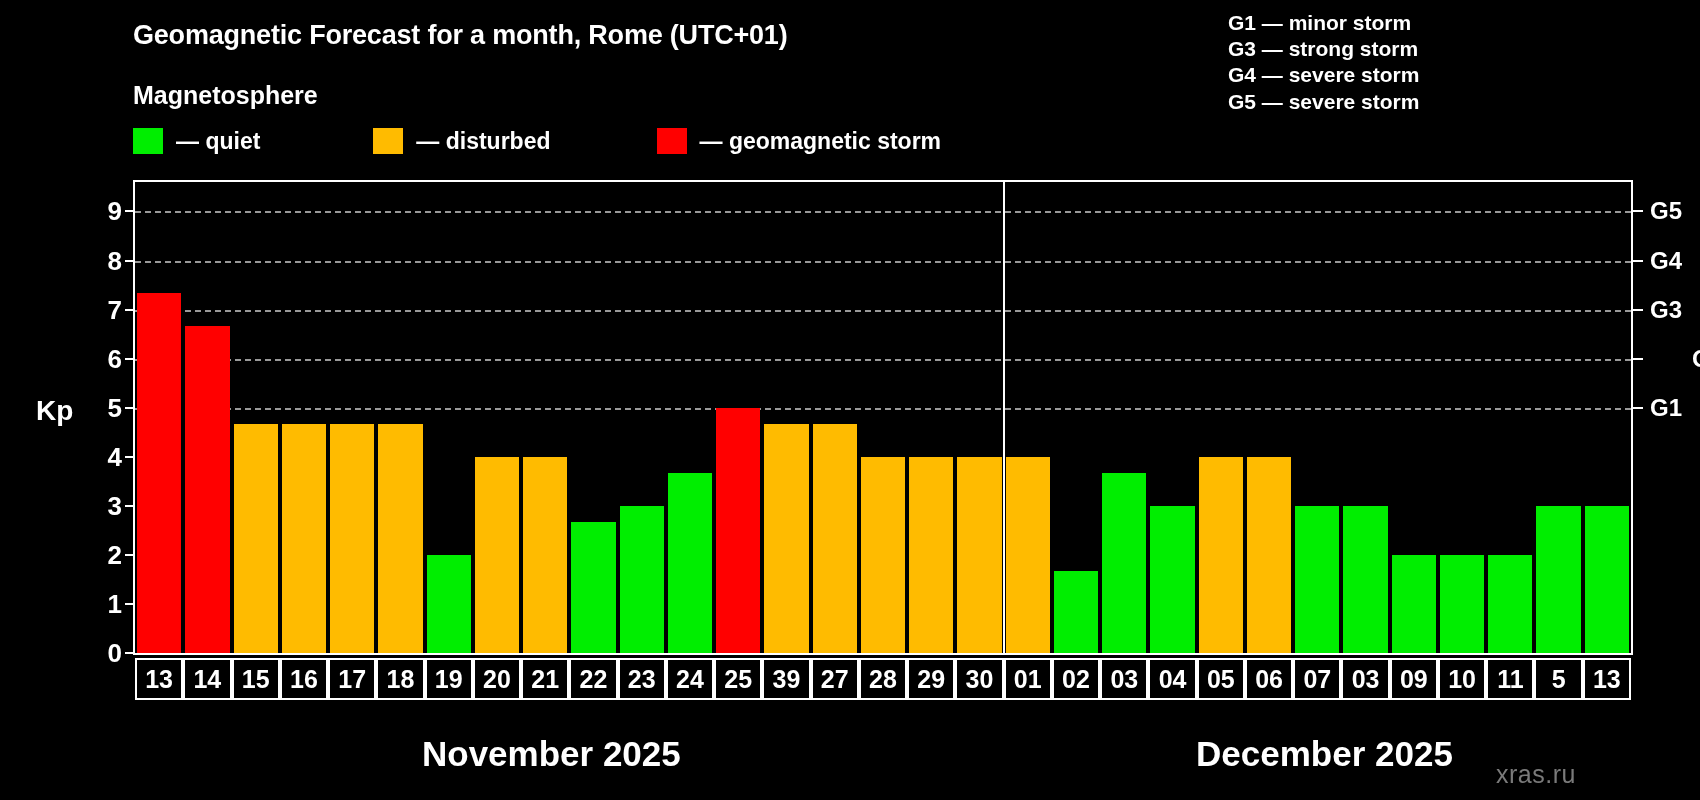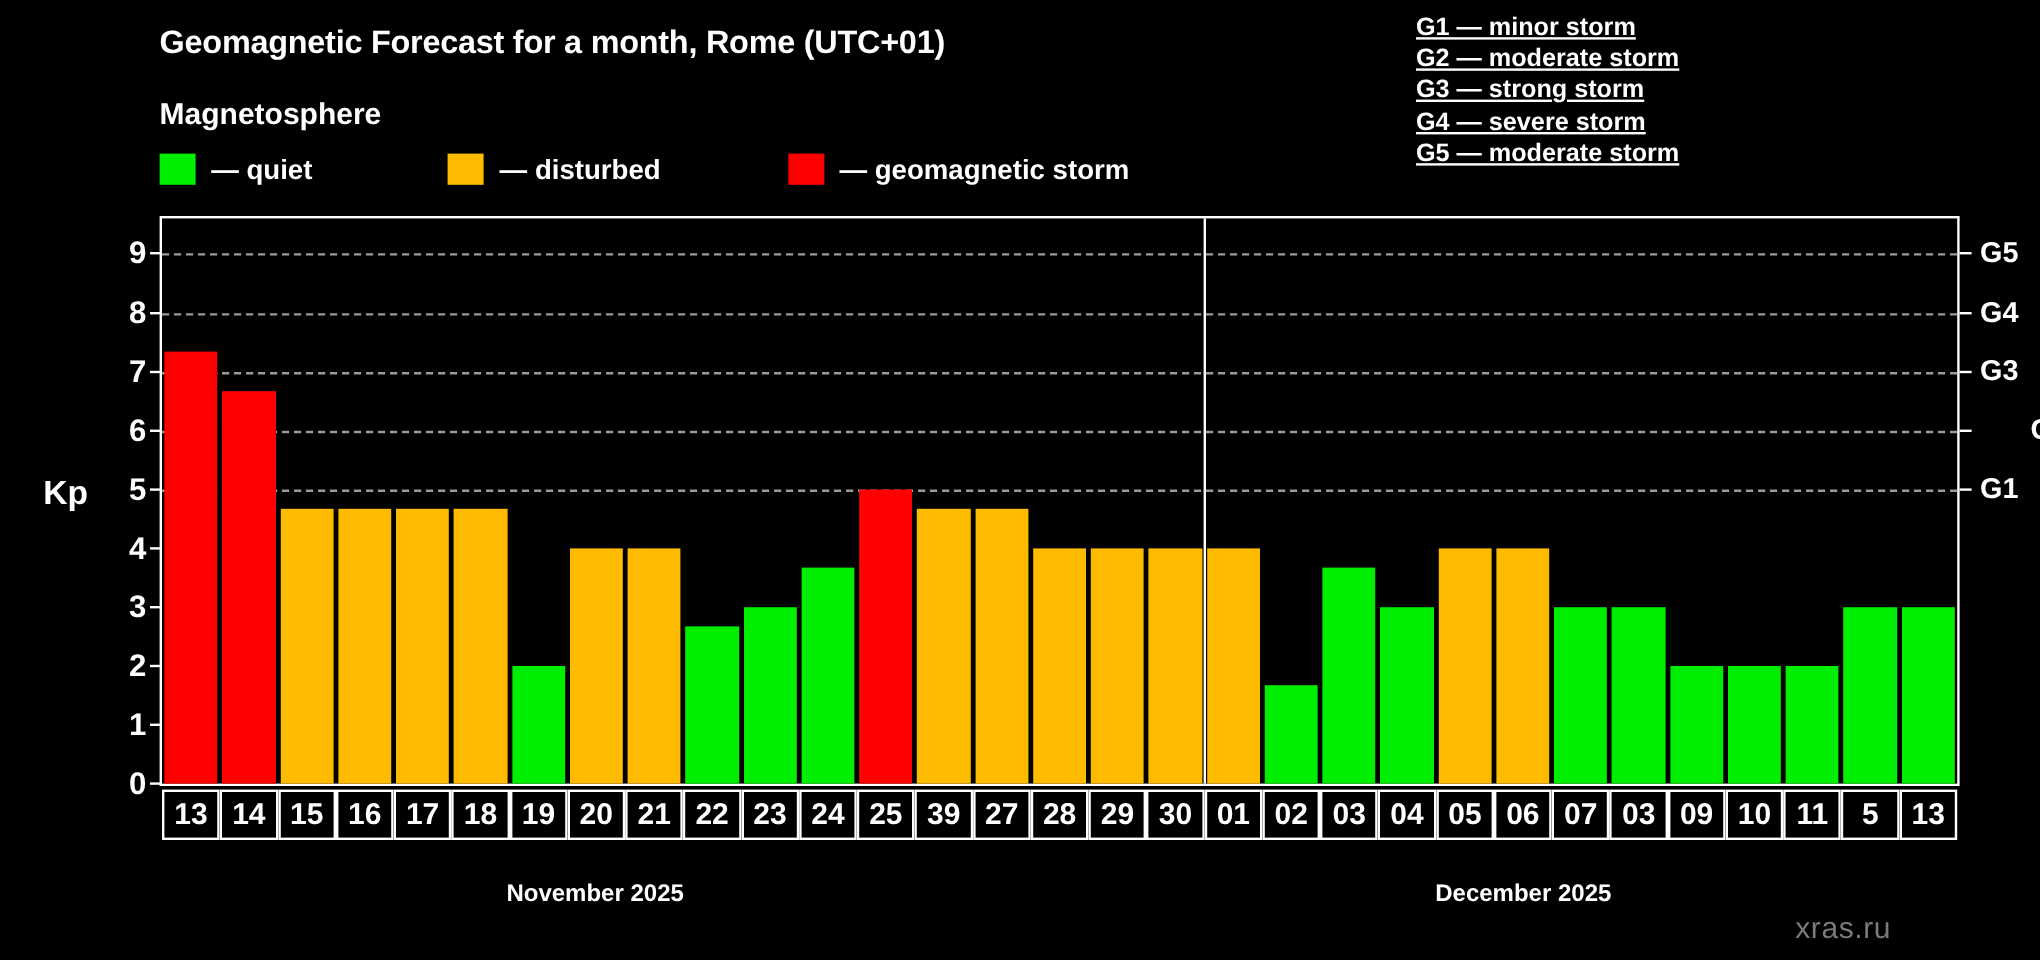--- a/index.html
+++ b/index.html
@@ -58,24 +58,23 @@
     font-size: 23px;
     font-weight: bold;
     margin-left: 13px;
   }
   .legend-gap-a { width: 113px; }
   .legend-gap-b { width: 106px; }
 
   
   #gscale-legend {
     position: absolute;
-    left: 1180px;
+    left: 1228px;
     top: 10px;
     line-height: 26.2px;
-    text-decoration: underline;
   }
   .gscale-line {
     font-size: 21px;
     font-weight: bold;
     white-space: nowrap;
   }
 
   
   #plot-frame {
     position: absolute;
@@ -188,21 +187,21 @@
     align-items: center;
     justify-content: center;
     font-size: 25px;
     font-weight: bold;
   }
 
   
   .month-label {
     position: absolute;
     top: 734px;
-    font-size: 20px;
+    font-size: 35px;
     font-weight: bold;
     white-space: nowrap;
   }
   #month-label-0 { left: 422px; }
   #month-label-1 { left: 1196px; }
 
   
   #watermark {
     position: absolute;
     left: 1496px;
@@ -230,24 +229,23 @@
   </div>
   <div class="legend-gap-b"></div>
   <div class="legend-entry">
     <span class="legend-swatch" style="background:#ff0000"></span>
     <span class="legend-text">— geomagnetic storm</span>
   </div>
 </div>
 
 <div id="gscale-legend">
   <div class="gscale-line">G1 — minor storm</div>
-  <div class="gscale-line">G2 — moderate storm</div>
   <div class="gscale-line">G3 — strong storm</div>
   <div class="gscale-line">G4 — severe storm</div>
-  <div class="gscale-line">G5 — moderate storm</div>
+  <div class="gscale-line">G5 — severe storm</div>
 </div>
 
 <div id="plot-frame">
   <div id="plot-inner">
     <div id="gridlines-layer">
         <div class="gridline" style="top: 225.687px;"></div>
         <div class="gridline" style="top: 176.625px;"></div>
         <div class="gridline" style="top: 127.562px;"></div>
         <div class="gridline" style="top: 78.5px;"></div>
         <div class="gridline" style="top: 29.4375px;"></div>

